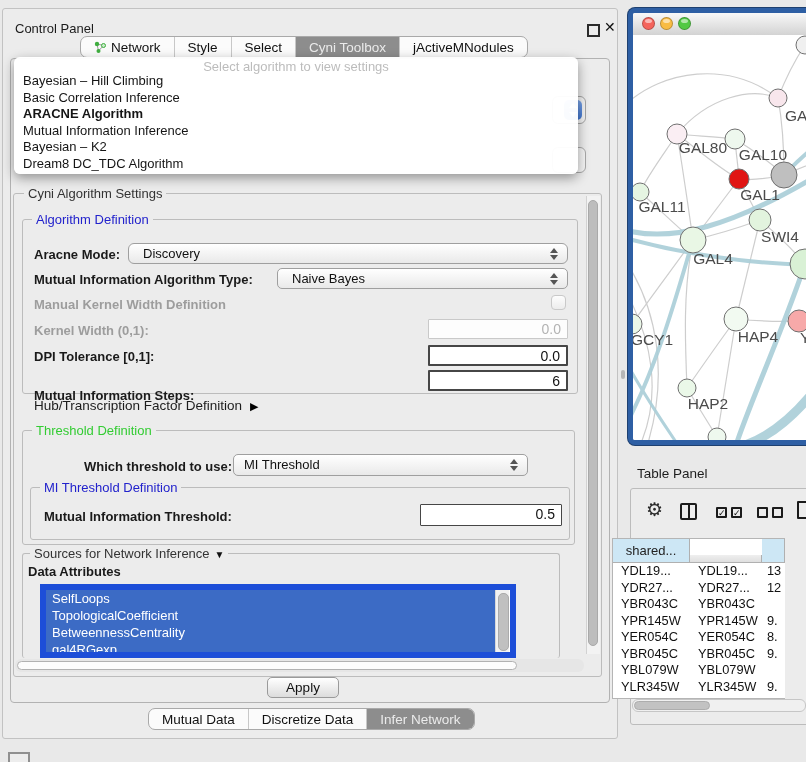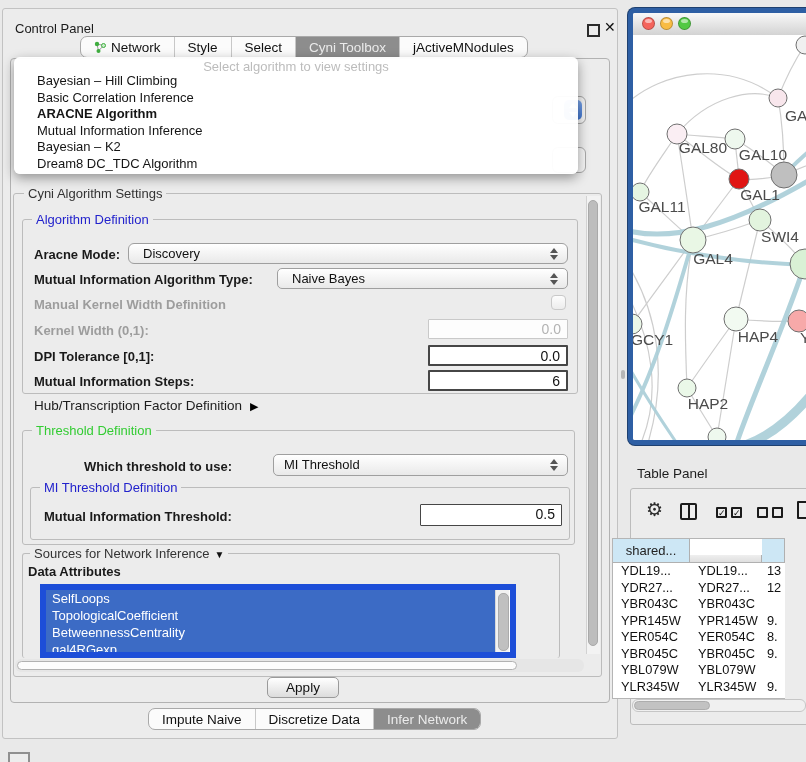--- a/index.html
+++ b/index.html
@@ -26,21 +26,21 @@
   .frag-combo{left:552px;top:96px;width:34px;height:28px;border:1px solid #a5a5a5;border-radius:6px;background:#f2f2f2;z-index:5;box-sizing:border-box;}
   .frag-blue{right:3px;top:3px;width:18px;height:20px;border-radius:5px;background:linear-gradient(#7aa4e8,#3f74cf);}
   .frag-blue:before,.frag-blue:after{content:"";position:absolute;left:5px;border-left:4px solid transparent;border-right:4px solid transparent;}
   .frag-blue:before{top:3px;border-bottom:5px solid #fff;}
   .frag-blue:after{bottom:3px;border-top:5px solid #fff;}
   .frag-field{left:552px;top:147px;width:34px;height:26px;border:1px solid #a8a8a8;border-radius:6px;background:#f5f5f5;z-index:5;box-sizing:border-box;}
 
   
   .popup{left:14px;top:57px;width:564px;height:117px;background:rgba(255,255,255,0.97);border-radius:6px;box-shadow:0 4px 12px rgba(0,0,0,0.38);z-index:40;overflow:hidden;}
   .popup .hint{display:block;text-align:center;font-size:13px;color:#bcbcbc;padding-top:2px;height:14px;}
-  .aopt{font-size:13px;color:#151515;line-height:16.6px;padding-left:23px;white-space:nowrap;}
+  .aopt{font-size:13px;color:#151515;line-height:16.6px;padding-left:9px;white-space:nowrap;}
   .aopt.b{font-weight:bold;}
 
   
   .grp{border:1px solid #bcbcbc;border-radius:3px;box-sizing:border-box;}
   .gtitle{position:absolute;background:#ececec;padding:0 4px;font-size:13px;color:#333;white-space:nowrap;}
   .gtitle.blue{color:var(--group-title-blue);}
   .gtitle.green{color:var(--group-title-green);}
 
   .settings{left:13px;top:193px;width:589px;height:484px;}
   .lbl{font-size:13px;font-weight:bold;color:#1a1a1a;white-space:nowrap;}
@@ -182,32 +182,32 @@
 
   <span class="abs lbl dis" style="left:34px;top:297px;">Manual Kernel Width Definition</span>
   <div class="abs cbox" style="left:551px;top:295px;"></div>
 
   <span class="abs lbl dis" style="left:34px;top:323px;">Kernel Width (0,1):</span>
   <div class="abs nfield dis" style="left:428px;top:319px;width:140px;height:20px;">0.0</div>
 
   <span class="abs lbl" style="left:34px;top:349px;">DPI Tolerance [0,1]:</span>
   <div class="abs nfield" style="left:428px;top:345px;width:140px;height:21px;">0.0</div>
 
-  <span class="abs lbl" style="left:34px;top:374px;">Mutual Information Steps:</span>
+  <span class="abs lbl" style="left:34px;top:388px;">Mutual Information Steps:</span>
   <div class="abs nfield" style="left:428px;top:370px;width:140px;height:21px;">6</div>
 
   <div class="abs hubrow">
     <span>Hub/Transcription Factor Definition</span><span class="harrow">▶</span>
   </div>
 
   <div class="abs grp" style="left:22px;top:430px;width:553px;height:115px;"></div>
   <span class="gtitle green" style="left:32px;top:423px;">Threshold Definition</span>
 
   <span class="abs lbl" style="left:84px;top:459px;">Which threshold to use:</span>
-  <div class="abs combo" style="left:233px;top:454px;width:295px;height:22px;margin-left:40px;">
+  <div class="abs combo" style="left:233px;top:454px;width:295px;height:22px;">
     <span class="val" style="left:10px;">MI Threshold</span>
     <span class="step"></span>
   </div>
 
   <div class="abs grp" style="left:30px;top:487px;width:540px;height:53px;"></div>
   <span class="gtitle blue" style="left:40px;top:480px;">MI Threshold Definition</span>
 
   <span class="abs lbl" style="left:44px;top:509px;">Mutual Information Threshold:</span>
   <div class="abs nfield" style="left:420px;top:504px;width:142px;height:22px;border-width:1.5px;">0.5</div>
 
@@ -229,21 +229,21 @@
 
   <div class="abs vscroll"></div>
   <div class="abs vthumb"></div>
   <div class="abs hscroll"></div>
   <div class="abs hthumb"></div>
 
   <div class="abs applybtn">Apply</div>
 
   <div class="abs tabstrip" id="bottabs">
       <div class="tab">
-        <span>Impute Naive</span>
+        <span>Mutual Data</span>
       </div>
       <div class="tab">
         <span>Discretize Data</span>
       </div>
       <div class="tab sel">
         <span>Infer Network</span>
       </div>
     </div>
 
   <div class="abs minisq"></div>

